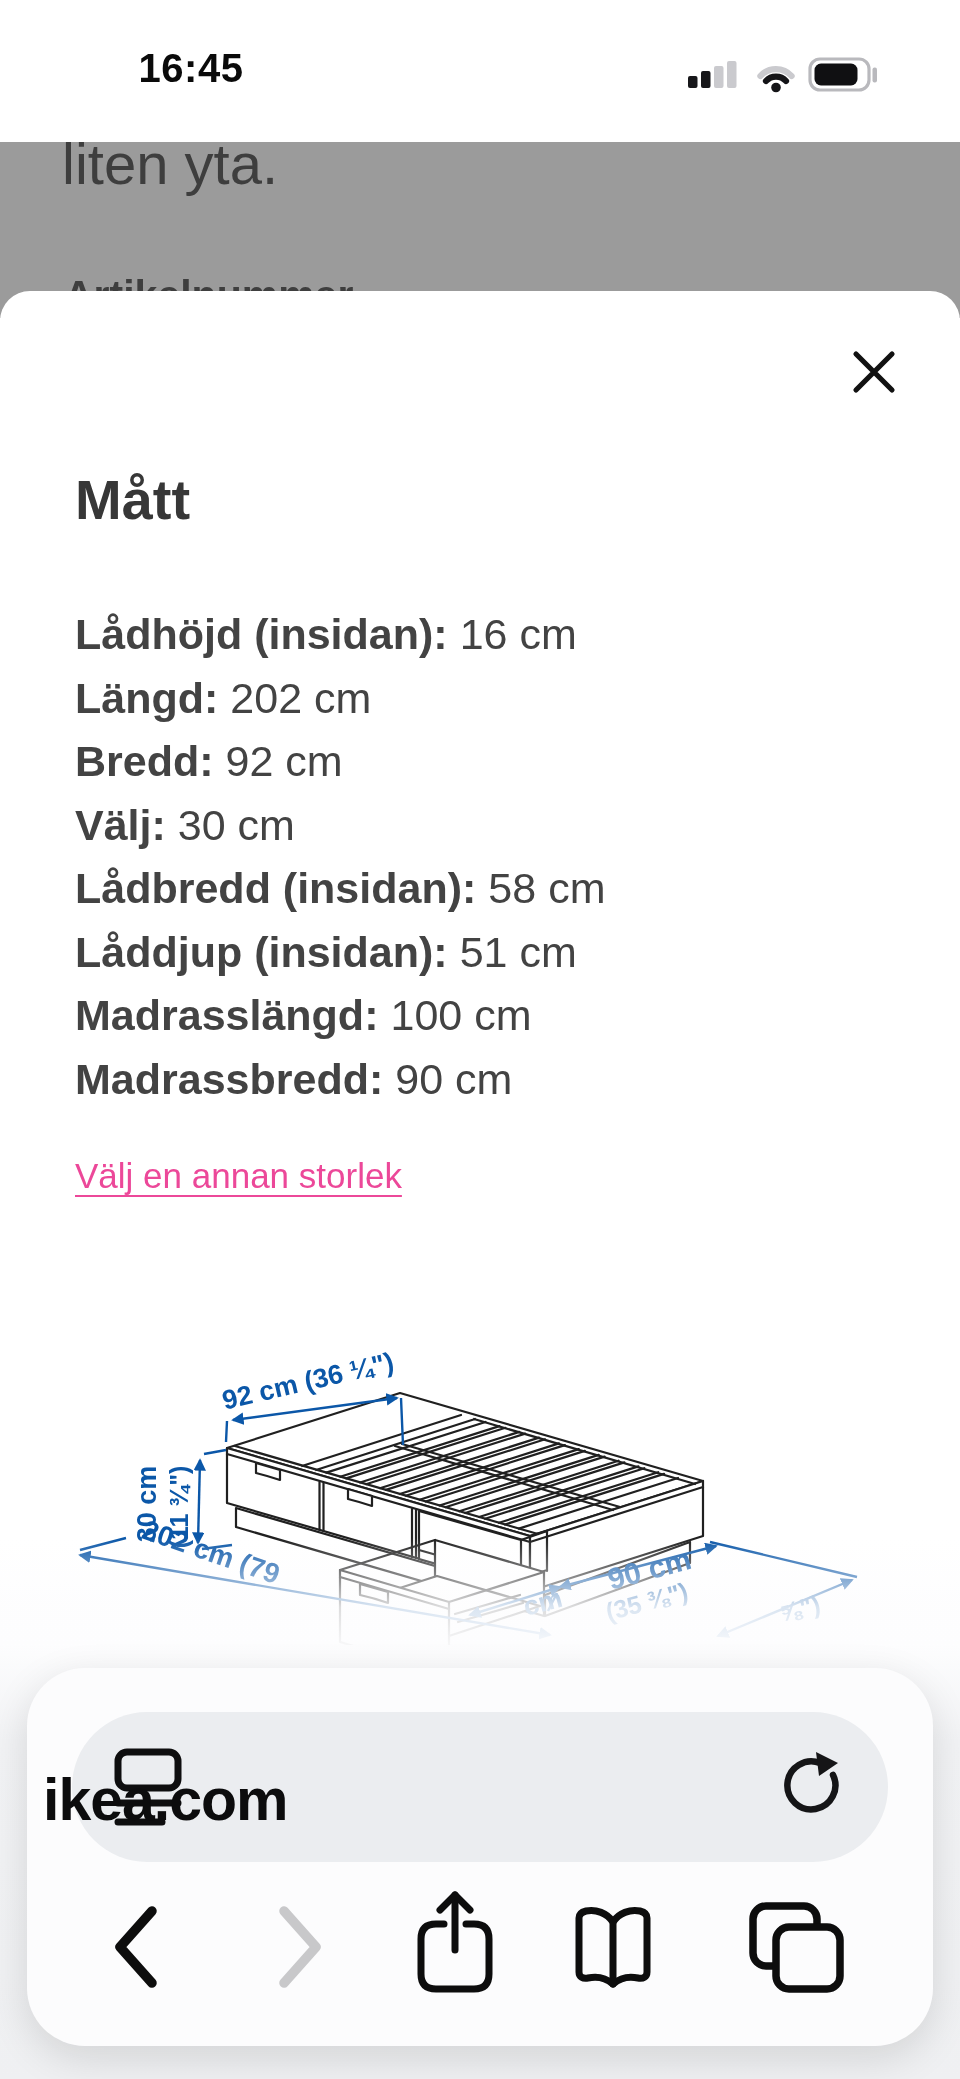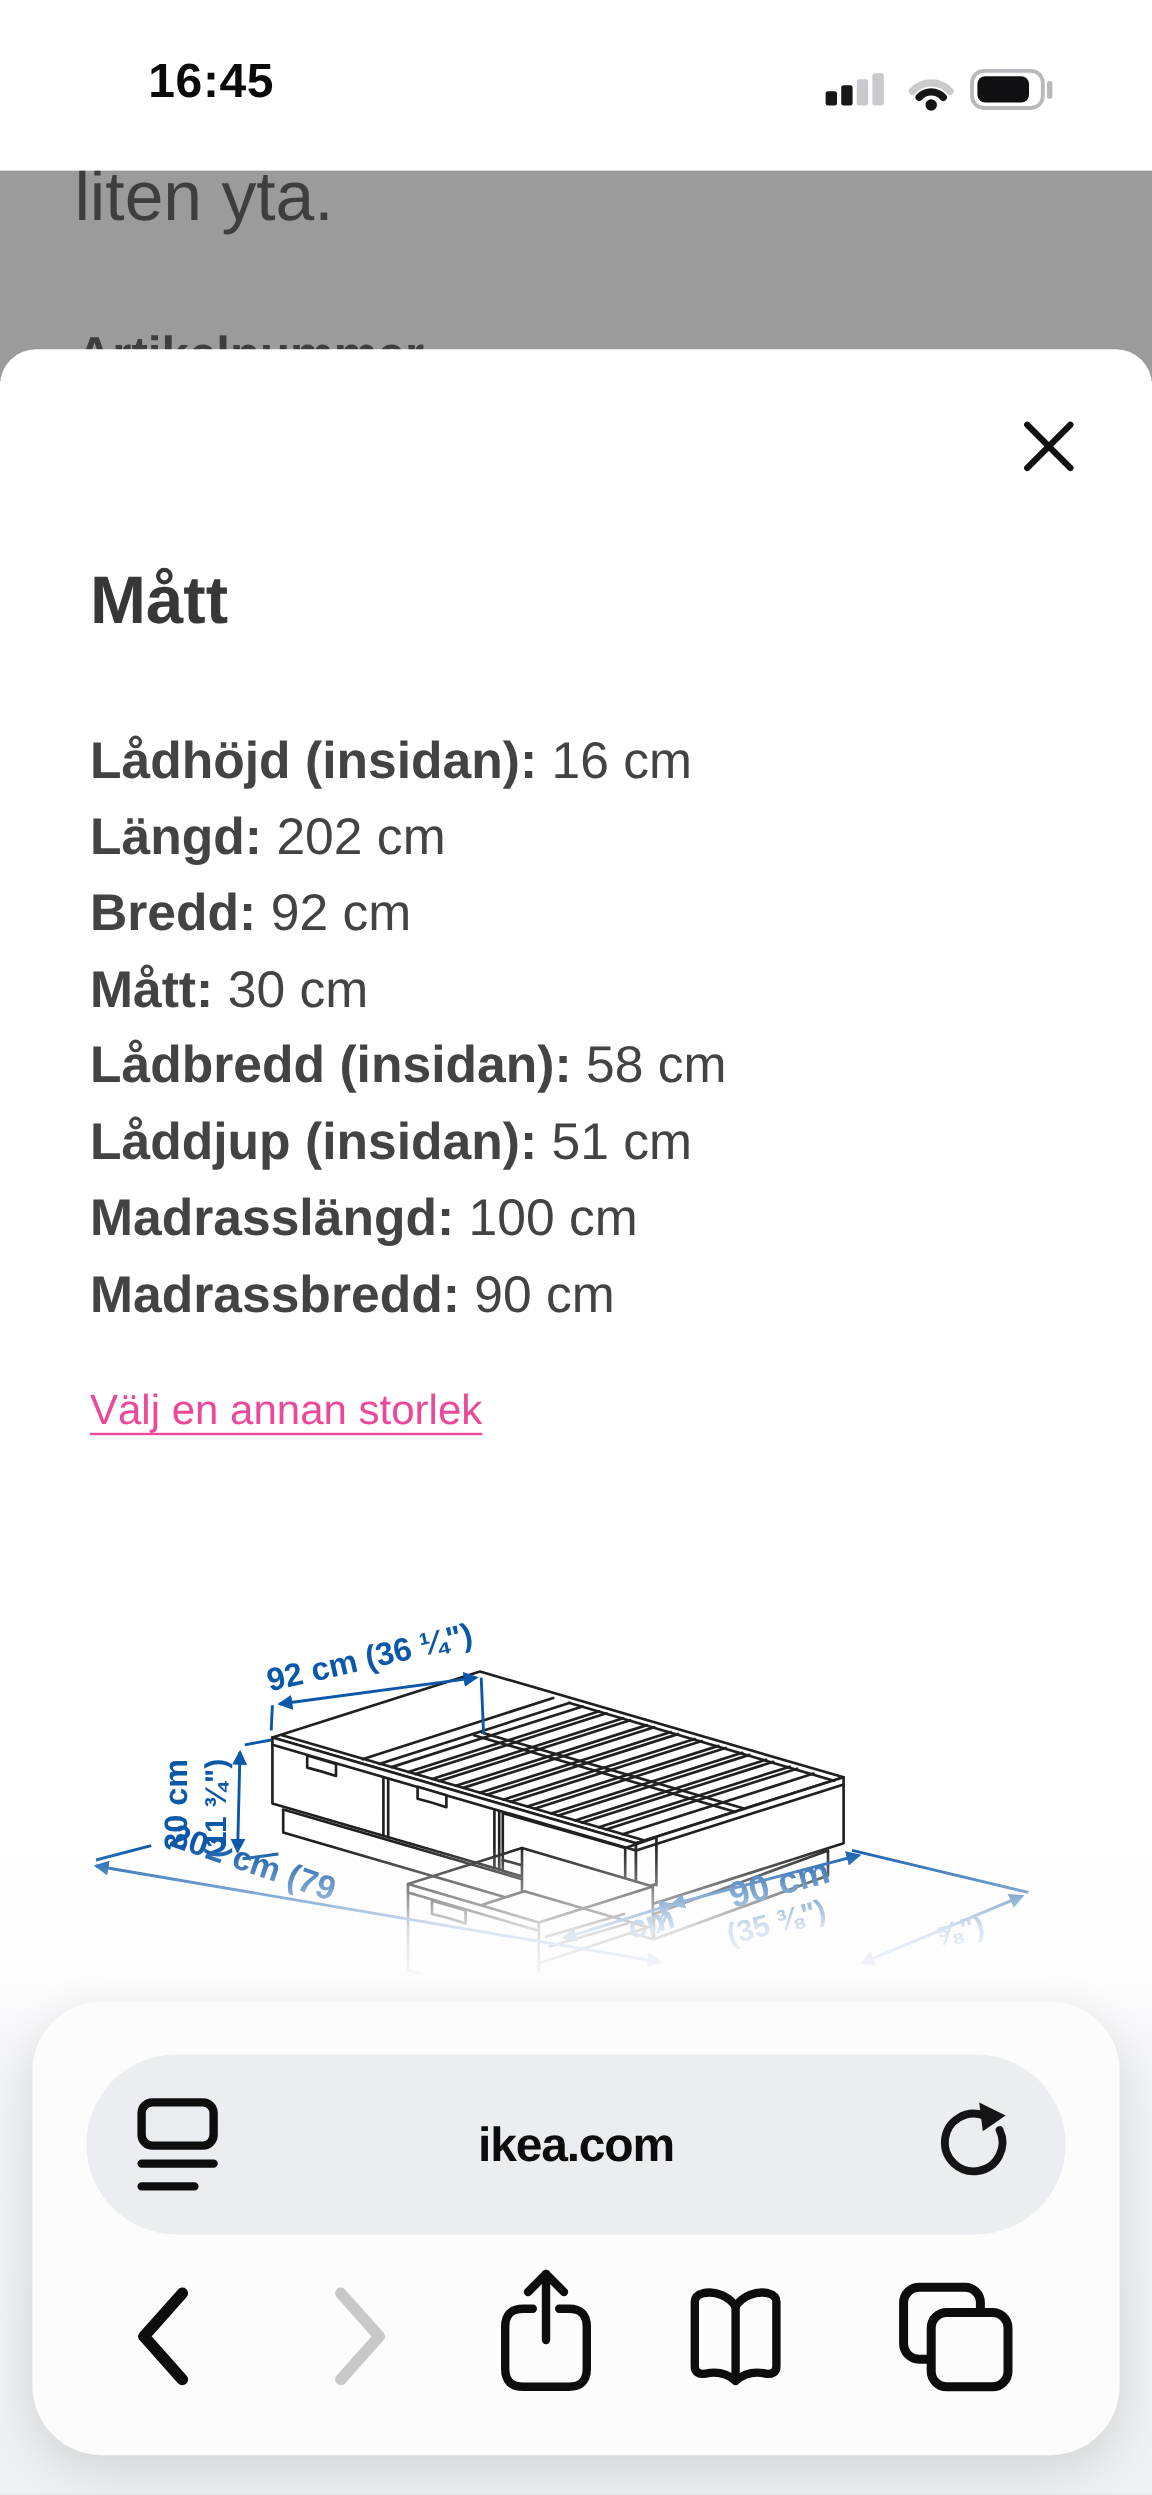--- a/index.html
+++ b/index.html
@@ -1,21 +1,21 @@
 <!DOCTYPE html>
 <html><head>
 <meta charset="utf-8">
 <style>
   html,body{margin:0;padding:0;background:#666;}
   .screen{position:relative;width:960px;height:2079px;background:#fff;overflow:hidden;
           font-family:"Liberation Sans", sans-serif; -webkit-font-smoothing:antialiased;}
   .abs{position:absolute;}
   
   .statusbar{position:absolute;left:0;top:0;width:960px;height:142px;background:#fff;z-index:30;}
-  .time{position:absolute;left:76px;top:46px;width:200px;text-align:center;
+  .time{position:absolute;left:91px;top:46px;width:200px;text-align:center;
         font-size:40px;font-weight:700;color:#0a0a0a;letter-spacing:.5px;}
   
   .scrim{position:absolute;left:0;top:142px;width:960px;height:176px;background:#9b9b9b;overflow:hidden;z-index:10;}
   .scrim .headline{position:absolute;left:62px;top:-12px;font-size:58px;color:#3e3e3e;}
   .scrim .artno{position:absolute;left:64px;top:130px;font-size:41px;font-weight:700;color:#3e3e3e;}
   
   .modal{position:absolute;left:0;top:291px;width:960px;height:1788px;background:#fff;
          border-radius:30px 30px 0 0;z-index:20;}
   .close-btn{position:absolute;left:842px;top:49px;width:64px;height:64px;background:none;border:none;padding:0;cursor:pointer;}
   .modal-title{position:absolute;left:75px;top:176px;font-size:56px;font-weight:700;color:#373737;margin:0;text-align:right;}
@@ -27,21 +27,21 @@
   .diagram{position:absolute;left:0;top:1027px;width:960px;height:345px;}
   .dim-t{fill:#0b57a8;font-weight:700;text-anchor:middle;font-family:"Liberation Sans",sans-serif;}
   
   .fade{position:absolute;left:0;top:1538px;width:960px;height:115px;z-index:24;
         background:linear-gradient(180deg, rgba(253,253,254,0) 0%, rgba(253,253,254,.85) 60%, #fdfdfe 100%);}
   .backdrop{position:absolute;left:0;top:1645px;width:960px;height:434px;z-index:25;
         background:linear-gradient(180deg,#fdfdfe 0%, #f2f3f5 22%, #eff0f2 100%);}
   .bar{position:absolute;left:27px;top:23px;width:906px;height:378px;background:#fcfcfd;border-radius:58px;
        box-shadow:0 12px 40px rgba(0,0,0,.12);}
   .pill{position:absolute;left:45px;top:44px;width:816px;height:150px;border-radius:75px;background:#ebedf0;cursor:text;}
-  .url{position:absolute;left:0;top:98px;width:100%;text-align:center;font-size:40px;font-weight:700;
+  .url{position:absolute;left:16px;top:98px;width:100%;font-size:59px;font-weight:700;
        color:#0c0c0d;letter-spacing:-1px;}
   .icon-btn{background:none;border:none;padding:0;position:absolute;cursor:pointer;}
 </style>
 </head>
 <body>
 
 <div class="screen">
 
   <div class="statusbar">
     <div class="time">16:45</div>
@@ -77,21 +77,21 @@
         <path d="M14 14 L50 50 M50 14 L14 50" stroke="#111" stroke-width="5.2" stroke-linecap="round" fill="none"></path>
       </svg>
     </button>
 
     <h1 class="modal-title">Mått</h1>
 
     <div class="measures">
       <div><span class="lbl">Lådhöjd (insidan):</span><span class="val">16 cm</span></div>
       <div><span class="lbl">Längd:</span><span class="val">202 cm</span></div>
       <div><span class="lbl">Bredd:</span><span class="val">92 cm</span></div>
-      <div><span class="lbl">Mått:</span><span class="val">30 cm</span></div>
+      <div><span class="lbl">Välj:</span><span class="val">30 cm</span></div>
       <div><span class="lbl">Lådbredd (insidan):</span><span class="val">58 cm</span></div>
       <div><span class="lbl">Låddjup (insidan):</span><span class="val">51 cm</span></div>
       <div><span class="lbl">Madrasslängd:</span><span class="val">100 cm</span></div>
       <div><span class="lbl">Madrassbredd:</span><span class="val">90 cm</span></div>
     </div>
 
     <a class="size-link">Välj en annan storlek</a>
 
     <svg class="diagram" viewBox="0 0 960 345">
       <defs>

